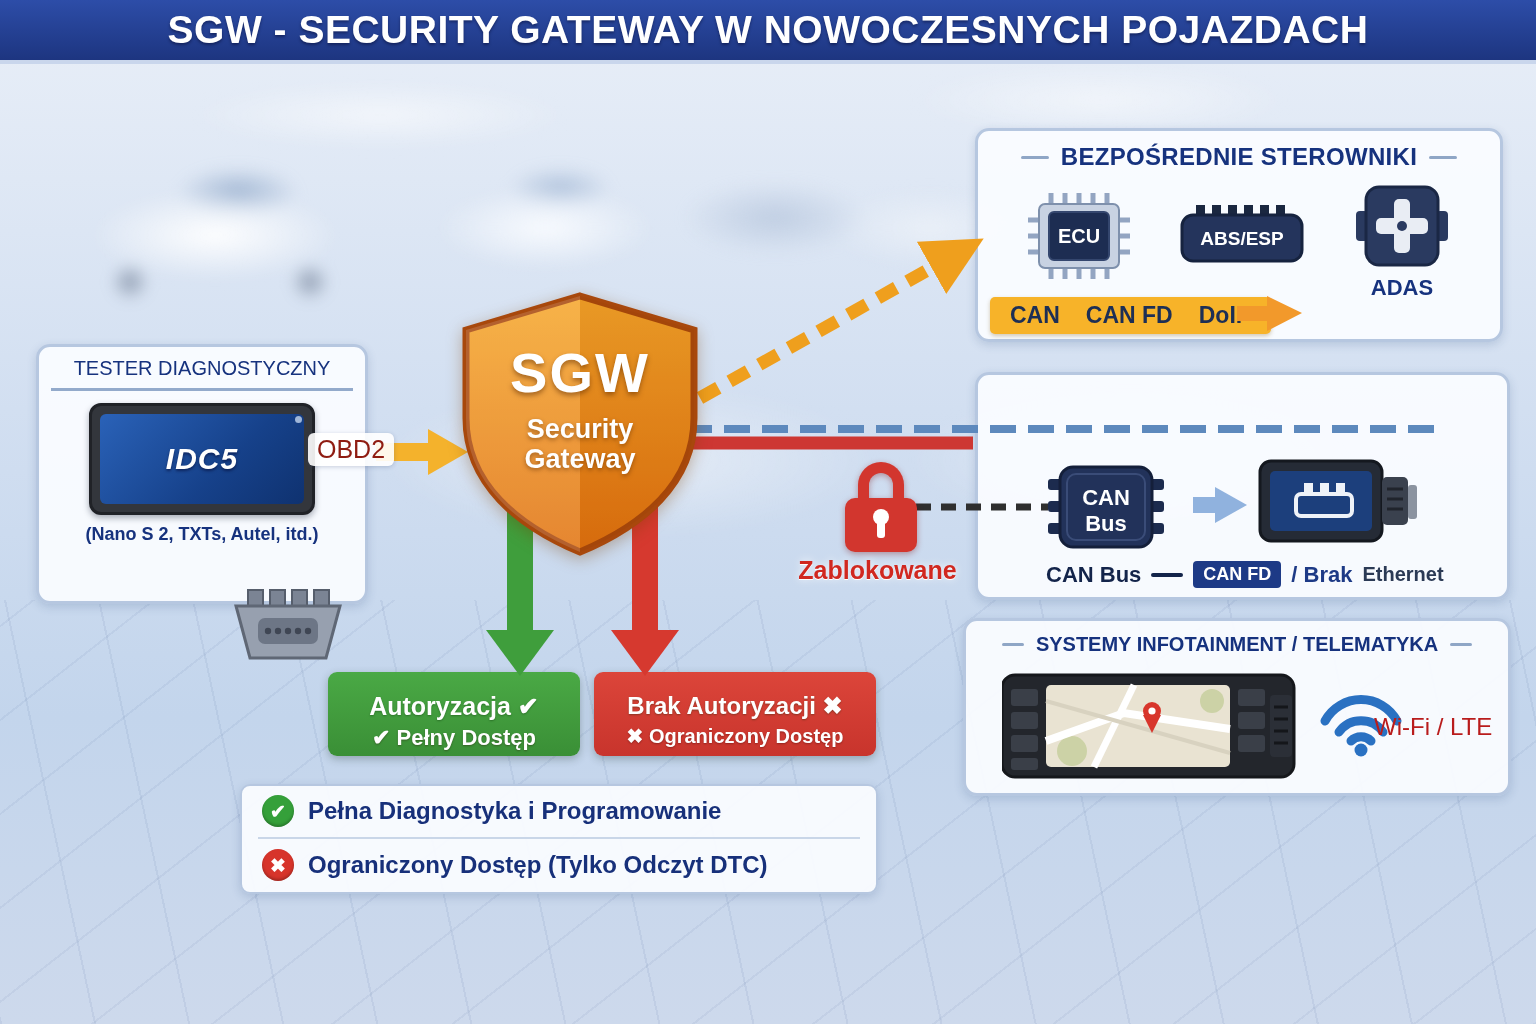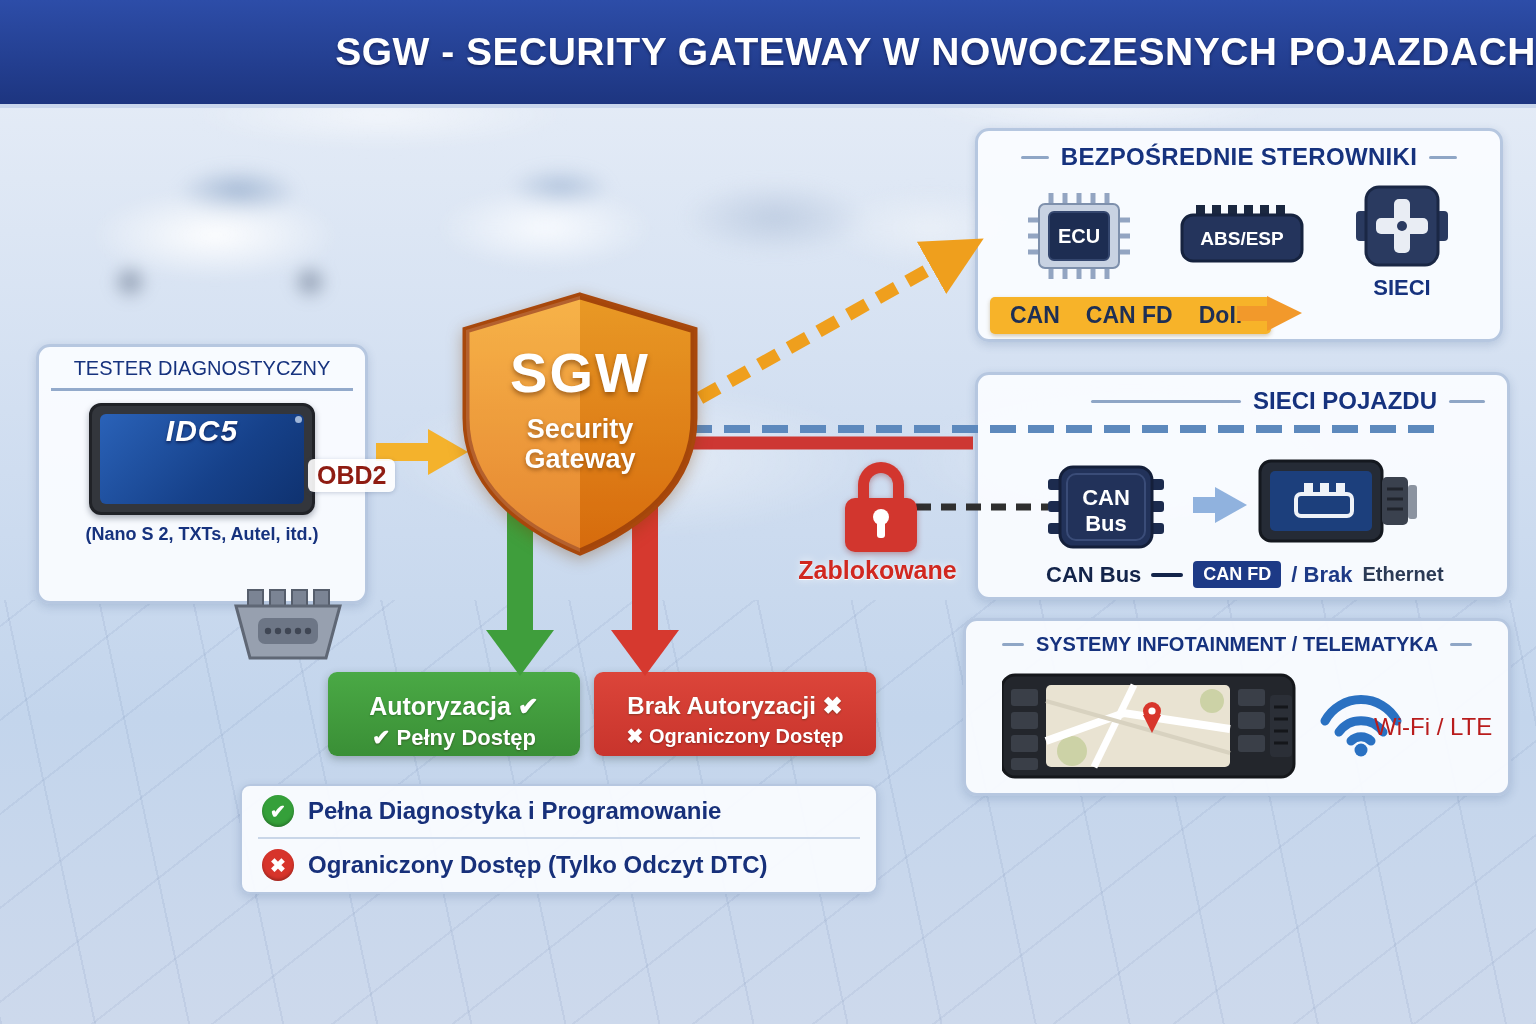--- a/index.html
+++ b/index.html
@@ -24,57 +24,57 @@
       radial-gradient(ellipse 420px 130px at 650px 480px, rgba(255,255,255,0.45), rgba(255,255,255,0) 60%),
       radial-gradient(ellipse 380px 120px at 1150px 480px, rgba(255,255,255,0.35), rgba(255,255,255,0) 60%);
   }
   .bg-floor { position:absolute; left:0; right:0; top:600px; bottom:0; z-index:0; opacity:.85;
     background:
       repeating-linear-gradient(78deg, rgba(90,115,160,0.12) 0 2px, transparent 2px 92px),
       repeating-linear-gradient(-38deg, rgba(90,115,160,0.10) 0 2px, transparent 2px 74px);
   }
 
   
-  .header { position:absolute; left:0; top:0; width:1536px; height:108px; z-index:10;
+  .header { position:absolute; left:0; top:0; width:1536px; height:64px; z-index:10;
     background:linear-gradient(180deg,#2d4da8 0%,#1d3580 100%);
-    border-bottom:4px solid #c9d6ec; display:flex; align-items:center; justify-content:flex-end; }
+    border-bottom:4px solid #c9d6ec; display:flex; align-items:center; justify-content:center; }
   .header-title { color:#ffffff; font-size:39px; font-weight:bold; letter-spacing:.5px;
     text-shadow:0 2px 3px rgba(0,0,30,.4); }
 
   
   .panel { position:absolute; background:rgba(250,252,255,0.94); border:3px solid #b6c7e0;
     border-radius:14px; box-shadow:0 3px 10px rgba(40,70,120,.18); z-index:2; }
   .panel-title { display:flex; align-items:center; justify-content:center; gap:12px;
     color:#16327e; font-weight:bold; }
   .panel-title .dash { height:3px; background:#8fa6c6; border-radius:2px; }
 
   
   #tester-box { left:36px; top:344px; width:332px; height:260px; }
   .tester-title { color:#16327e; font-weight:normal; font-size:20px; text-align:center;
     padding:10px 0 8px; margin:0 12px; border-bottom:3px solid #93aacb; }
   .tablet { width:226px; height:112px; margin:12px auto 0; background:#33363c;
     border:3px solid #202227; border-radius:12px; position:relative;
     box-shadow:0 3px 6px rgba(20,30,50,.35); }
   .tablet-screen { position:absolute; inset:8px; border-radius:6px;
     background:linear-gradient(135deg,#2a62b8 0%,#16418a 60%,#0f3270 100%);
-    display:flex; justify-content:center; }
+    display:flex; align-items:center; justify-content:center; }
   .tablet-brand { color:#ffffff; font-weight:bold; font-style:italic; font-size:30px;
     letter-spacing:1px; text-shadow:0 2px 3px rgba(0,0,40,.5); }
   .tablet-dot { position:absolute; right:10px; top:10px; width:7px; height:7px;
     border-radius:50%; background:#9fb6d8; }
   .tester-caption { text-align:center; color:#16327e; font-weight:bold; margin-top:9px; }
   .tester-caption .l1 { font-size:19px; }
   .tester-caption .l2 { font-size:18px; margin-top:2px; }
 
   .obd-connector { position:absolute; left:222px; top:578px; z-index:3; }
 
   
-  .obd2-label { position:absolute; left:308px; top:459px; z-index:6;
+  .obd2-label { position:absolute; left:308px; top:433px; z-index:6;
     background:rgba(255,255,255,0.9); border-radius:6px; padding:2px 9px;
-    color:#8f1c12; font-weight:bold; font-size:25px; box-shadow:0 1px 4px rgba(50,70,110,.25); }
+    color:#8f1c12; font-weight:normal; font-size:25px; box-shadow:0 1px 4px rgba(50,70,110,.25); }
 
   
   .shield { position:absolute; left:452px; top:288px; width:256px; height:272px; z-index:6; }
   .shield svg { position:absolute; inset:0; filter:drop-shadow(0 4px 8px rgba(120,60,0,.35)); }
   .shield-acronym { position:absolute; top:52px; width:100%; text-align:center; color:#fff;
     font-size:56px; font-weight:bold; letter-spacing:2px; text-shadow:0 3px 5px rgba(90,40,0,.5); }
   .shield-n1 { position:absolute; top:126px; width:100%; text-align:center; color:#fff;
     font-size:27px; font-weight:bold; text-shadow:0 2px 4px rgba(90,40,0,.5); }
   .shield-n2 { position:absolute; top:156px; width:100%; text-align:center; color:#fff;
     font-size:27px; font-weight:bold; text-shadow:0 2px 4px rgba(90,40,0,.5); }
@@ -220,38 +220,33 @@
       </svg>
       <div class="ctrl-adas">
         <svg width="92" height="86" viewBox="0 0 92 86">
           <rect x="0" y="28" width="12" height="30" rx="4" fill="#2a3a60"></rect>
           <rect x="80" y="28" width="12" height="30" rx="4" fill="#2a3a60"></rect>
           <rect x="10" y="4" width="72" height="78" rx="13" fill="#2a3a60" stroke="#1a2745" stroke-width="3"></rect>
           <rect x="38" y="16" width="16" height="54" rx="5" fill="#e9edf4"></rect>
           <rect x="20" y="35" width="52" height="16" rx="5" fill="#e9edf4"></rect>
           <circle cx="46" cy="43" r="5" fill="#2a3a60"></circle>
         </svg>
-        <div class="adas-label">SIECI</div>
+        <div class="adas-label">ADAS</div>
       </div>
     </div>
     <div class="proto-band-row">
       <div class="proto-band">
         <span>CAN</span>
         <span>CAN FD</span>
         <span>DoIP</span>
       </div>
     </div>
   </div>
 
   <div class="panel" id="networks-box">
-    <div class="panel-title">
-      <div class="dash long"></div>
-      <span>SIECI POJAZDU</span>
-      <div class="dash short"></div>
-    </div>
     <svg class="can-block" width="116" height="92" viewBox="0 0 116 92">
       <rect x="0" y="18" width="14" height="11" rx="3" fill="#1c2b4e"></rect>
         <rect x="0" y="40" width="14" height="11" rx="3" fill="#1c2b4e"></rect>
       <rect x="0" y="62" width="14" height="11" rx="3" fill="#1c2b4e"></rect>
         <rect x="102" y="18" width="14" height="11" rx="3" fill="#1c2b4e"></rect>
       <rect x="102" y="40" width="14" height="11" rx="3" fill="#1c2b4e"></rect>
         <rect x="102" y="62" width="14" height="11" rx="3" fill="#1c2b4e"></rect>
       <rect x="12" y="6" width="92" height="80" rx="13" fill="#22325a" stroke="#141f3a" stroke-width="3"></rect>
       <rect x="19" y="13" width="78" height="66" rx="9" fill="none" stroke="#3a4c78" stroke-width="2"></rect>
       <text x="58" y="44" text-anchor="middle" fill="#ffffff" font-size="22" font-weight="bold" font-family="Liberation Sans, sans-serif">CAN</text>

